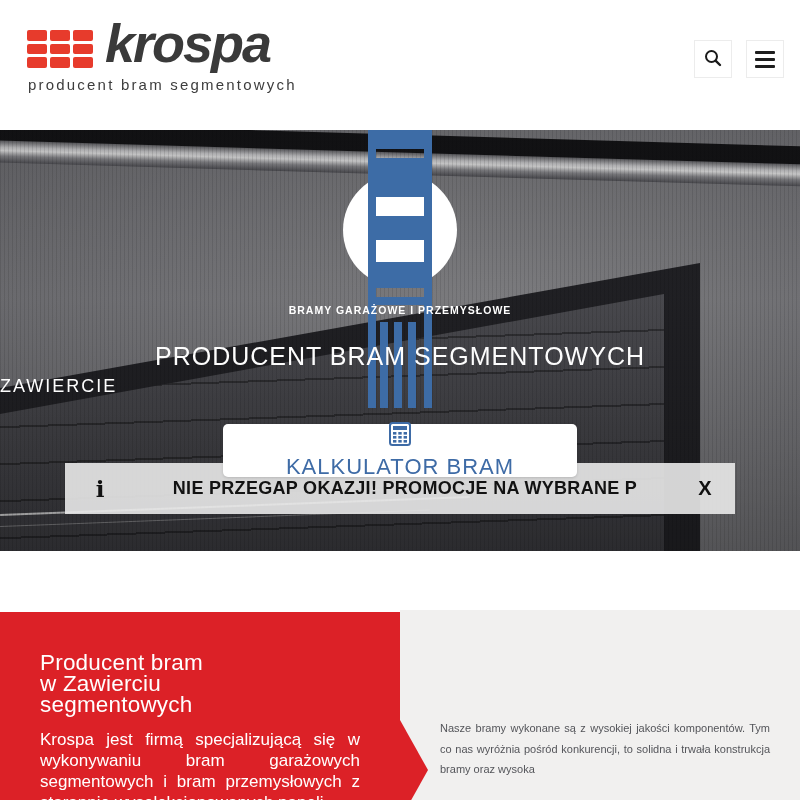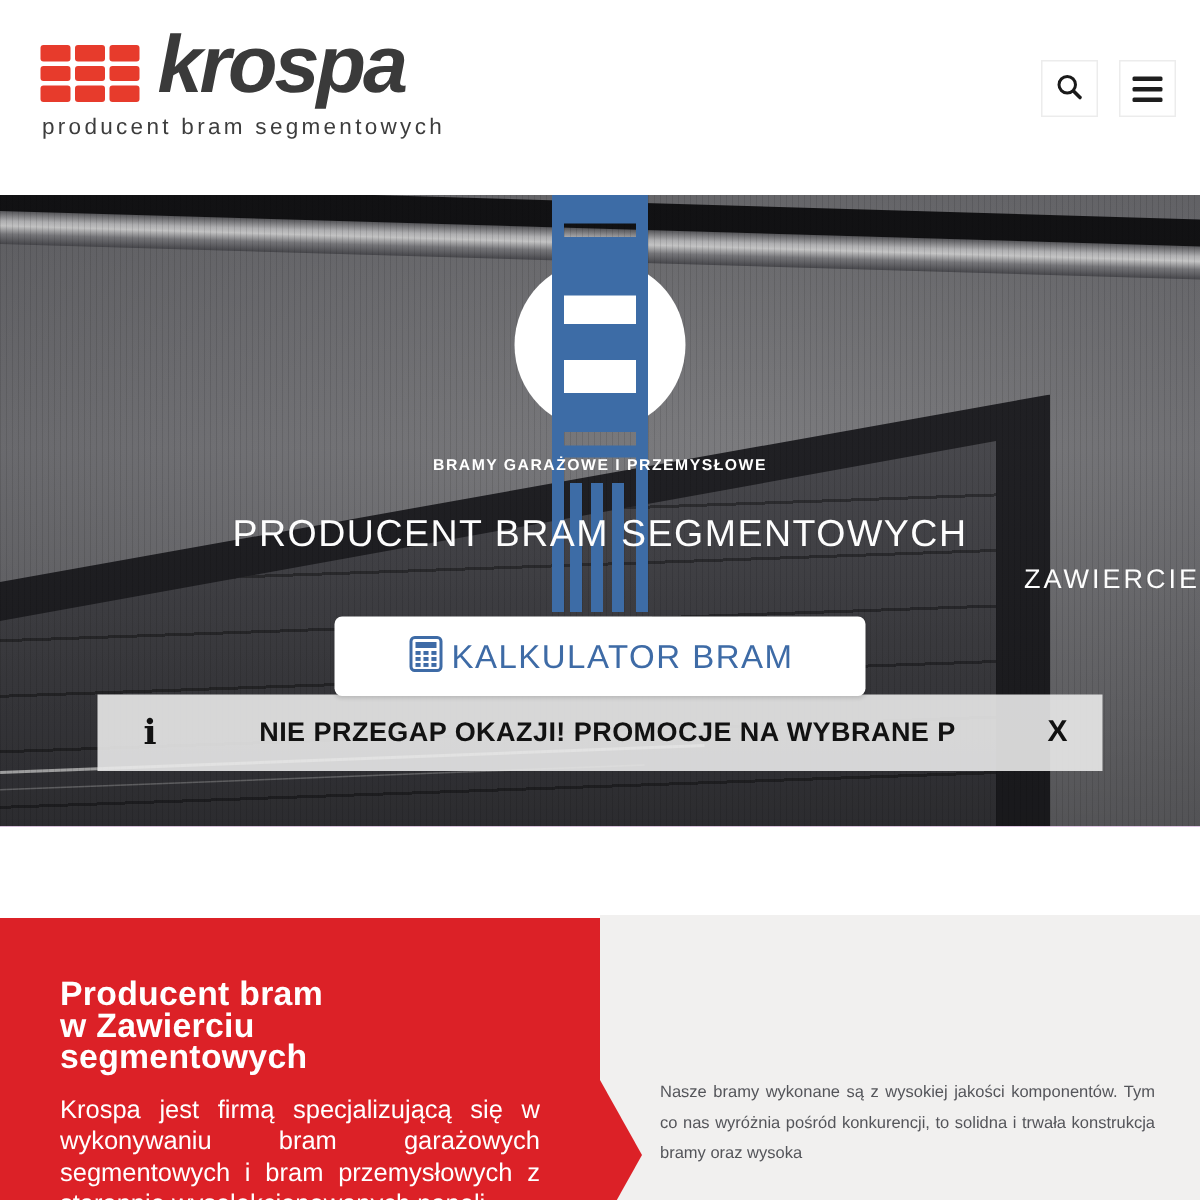--- a/index.html
+++ b/index.html
@@ -50,44 +50,44 @@
           background:repeating-linear-gradient(90deg, rgba(0,0,0,0.10) 0 1px, transparent 1px 4px); }
   .dim { left:0; top:0; width:800px; height:421px;
          background:linear-gradient(180deg, rgba(8,8,10,.22), rgba(8,8,10,.12) 40%, rgba(0,0,0,.30)); }
 
   .badge-svg { position:absolute; left:340px; top:0; width:120px; height:288px; z-index:2; }
 
   .hero-cat { position:absolute; left:0; top:174px; width:800px; text-align:center; z-index:3;
               color:#fff; font-size:10.5px; letter-spacing:1px; font-weight:600; }
   .hero-title { position:absolute; left:0; top:212px; width:800px; text-align:center; z-index:3;
                 color:#fdfdfd; font-size:25px; font-weight:400; letter-spacing:1px; }
-  .hero-sub { position:absolute; left:0; top:246px; width:800px; text-align:right; z-index:3;
+  .hero-sub { position:absolute; left:0; top:246px; width:800px; text-align:left; z-index:3;
               color:#fdfdfd; font-size:18px; font-weight:400; letter-spacing:2px; }
 
-  .calc-btn { position:absolute; left:223px; top:281px; width:354px; height:53px; background:#fff;
+  .calc-btn { position:absolute; left:223px; top:294px; width:354px; height:53px; background:#fff;
               border:none; border-radius:5px; z-index:5; display:flex; align-items:center; justify-content:center;
-              gap:4px; cursor:pointer; box-shadow:0 1px 3px rgba(0,0,0,.15); }
+              gap:4px; cursor:pointer; box-shadow:0 1px 3px rgba(0,0,0,.15);flex-direction:column; }
   .calc-btn .lbl { color:#3e6ba6; font-size:22px; letter-spacing:1px; font-weight:400; }
 
   .notice { position:absolute; left:65px; top:333px; width:670px; height:51px; z-index:4;
             background:rgba(233,233,233,0.90); display:flex; align-items:center; }
   .notice .info { width:70px; text-align:center; font-family:"DejaVu Serif", serif;
                   font-weight:700; font-size:23px; color:#111; line-height:1; }
   .notice .txt { flex:1; text-align:center; font-size:18px; font-weight:700; letter-spacing:.3px;
                  color:#121212; white-space:nowrap; overflow:hidden; }
   .notice .close { width:60px; text-align:center; font-size:20px; font-weight:700; color:#111; cursor:pointer; }
 
   
   .bottom { position:absolute; top:551px; left:0; width:800px; height:249px; background:#fff; }
   .right-bg { position:absolute; left:400px; top:59px; width:400px; height:190px; background:#f1f0ef; }
   .red-panel { position:absolute; left:0; top:61px; width:400px; height:188px; background:#dc2127;
                padding:40px 40px 0 40px; color:#fff; }
   .red-arrow { position:absolute; left:400px; top:169px; width:0; height:0; z-index:2;
                border-top:50px solid transparent; border-bottom:50px solid transparent; border-left:28px solid #dc2127; }
-  .red-h2 { font-size:22.5px; font-weight:700; line-height:21px; letter-spacing:.2px; }
+  .red-h2 { font-size:22.5px; font-weight:400; line-height:21px; letter-spacing:.2px; }
   .red-h2 span { display:block; }
   .red-p { margin-top:14px; font-size:17px; line-height:21px; text-align:justify; font-weight:400; }
   .right-p { position:absolute; left:440px; top:167px; width:330px; font-size:11px; line-height:20.5px;
              text-align:justify; color:#54555a; }
 </style>
 </head>
 <body>
 
 <div class="page">
 

